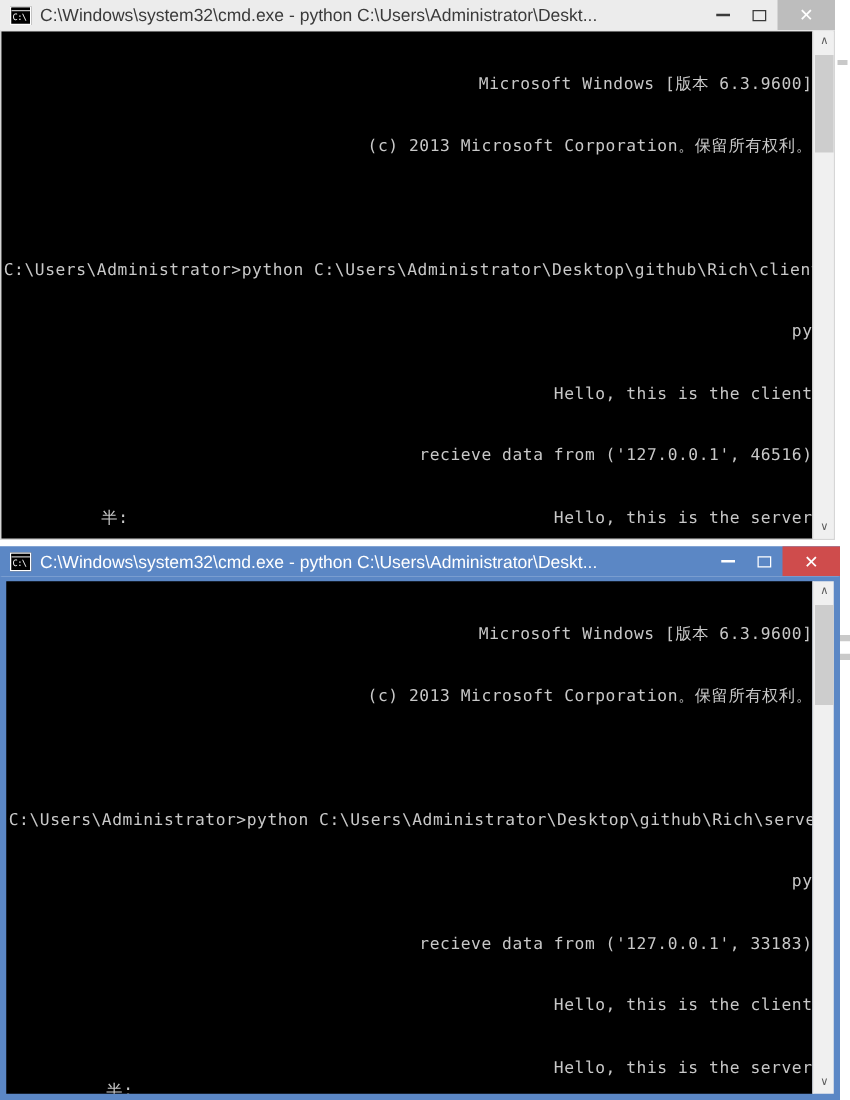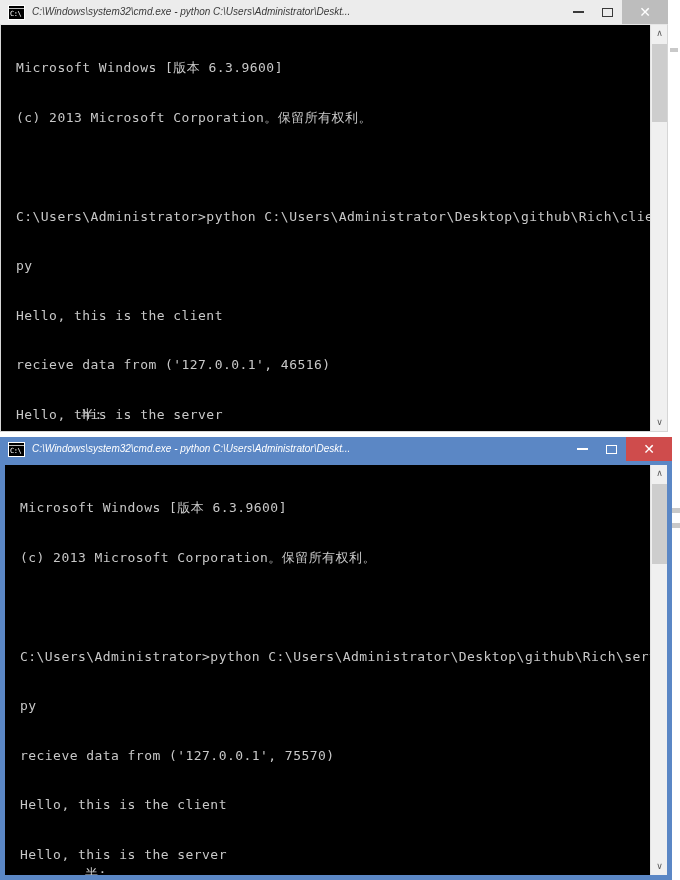--- a/index.html
+++ b/index.html
@@ -64,26 +64,25 @@
     bottom: 0px;
     color: #ffffff;
     font-family: "DejaVu Sans Mono", monospace;
     font-size: 7px;
     line-height: 9px;
     letter-spacing: -0.5px;
     white-space: nowrap;
   }
 
   .title-text {
-    font-size: 10px;
+    font-size: 14px;
     line-height: 24px;
     white-space: nowrap;
     overflow: hidden;
     flex: 1 1 auto;
-    font-style: italic;
   }
   .titlebar.inactive .title-text { color: #3a3a3a; }
   .titlebar.active   .title-text { color: #ffffff; }
 
   .win-buttons {
     flex: 0 0 auto;
     display: flex;
     align-items: stretch;
     height: 24px;
     margin-left: 6px;
@@ -150,28 +149,29 @@
     right: 17px;
     background: #000000;
     overflow: hidden;
   }
   .cmd-window.inactive .console-inner { left: 0; top: 0; }
   .cmd-window.active   .console-inner { left: 4px; top: 4px; bottom: 4px; right: 21px; }
 
   .console-text {
     position: absolute;
     top: 0;
-    left: 15px;
+    left: 2px;
     right: 0;
     color: #c8c8c8;
     font-family: "DejaVu Sans Mono", monospace;
     font-size: 13px;
     line-height: 16.5px;
     white-space: pre;
     letter-spacing: 0.45px;
+    text-align: right;
   }
   .console-text .line { height: 16.5px; }
   .console-text .blank { height: 16.5px; }
 
   .ime-line {
     position: absolute;
     left: 80px;
     color: #c8c8c8;
     font-family: "DejaVu Sans Mono", monospace;
     font-size: 13px;
@@ -295,21 +295,21 @@
     </div>
 
     <div class="console-frame" style="position:absolute; left:0; top:24px; right:0; bottom:0;">
       <div class="console-inner">
         <div class="console-text" style="top:2px;">
           <div class="line">Microsoft Windows [版本 6.3.9600]</div>
           <div class="line">(c) 2013 Microsoft Corporation。保留所有权利。</div>
           <div class="blank"></div>
           <div class="line">C:\Users\Administrator&gt;python C:\Users\Administrator\Desktop\github\Rich\server.</div>
           <div class="line">py</div>
-          <div class="line">recieve data from ('127.0.0.1', 75570)</div>
+          <div class="line">recieve data from ('127.0.0.1', 33183)</div>
           <div class="line">Hello, this is the client</div>
           <div class="line">Hello, this is the server</div>
           
         </div>
         <div class="ime-line" style="top:401px;">半:</div>
       </div>
 
       <div class="scrollbar">
         <div class="sb-arrow up">∧</div>
         <div class="sb-thumb" style="top:19px; height:80px;"></div>

